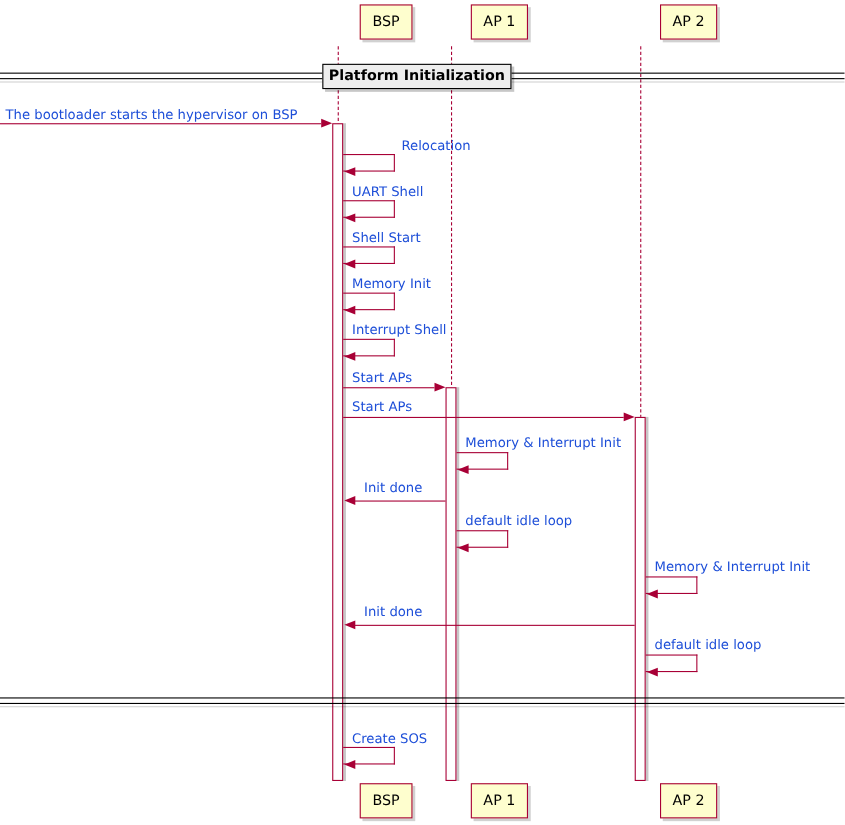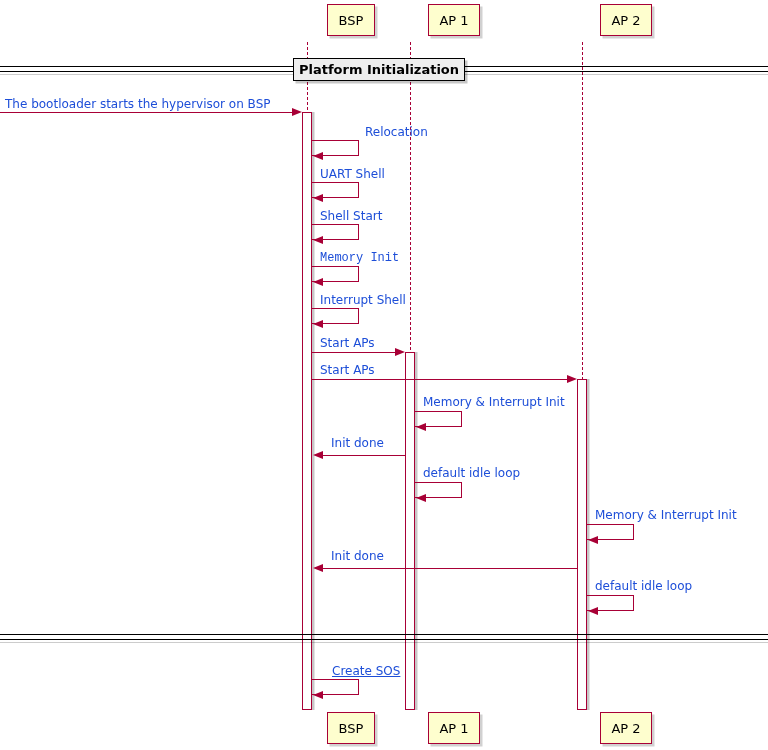--- a/index.html
+++ b/index.html
@@ -161,21 +161,21 @@
   </div>
   <div class="self-msg" style="left:312px; top:182px; width:47px; height:16px;"></div>
   <div class="arrow-left" style="left:313px; top:193.5px;"></div>
 
   <div class="msg-label" style="left:320px; top:210px;">
     <span>Shell Start</span>
   </div>
   <div class="self-msg" style="left:312px; top:224px; width:47px; height:16px;"></div>
   <div class="arrow-left" style="left:313px; top:235.5px;"></div>
 
-  <div class="msg-label" style="left:320px; top:252px;font-family:Liberation Mono, monospace;">
+  <div class="msg-label" style="left:320px; top:252px;">
     <span>Memory Init</span>
   </div>
   <div class="self-msg" style="left:312px; top:266px; width:47px; height:16px;"></div>
   <div class="arrow-left" style="left:313px; top:277.5px;"></div>
 
   <div class="msg-label" style="left:320px; top:294px;">
     <span>Interrupt Shell</span>
   </div>
   <div class="self-msg" style="left:312px; top:308px; width:47px; height:16px;"></div>
   <div class="arrow-left" style="left:313px; top:319.5px;"></div>
@@ -227,21 +227,21 @@
   </div>
   <div class="self-msg" style="left:587px; top:595px; width:47px; height:16px;"></div>
   <div class="arrow-left" style="left:588px; top:606.5px;"></div>
 
   <div class="divider-lines" style="top:634px;">
     <div class="dl top"></div>
     <div class="dl bot"></div>
     <div class="dl shadow"></div>
   </div>
 
-  <div class="msg-label" style="left:332px; top:665px;text-decoration:underline;">
+  <div class="msg-label" style="left:320px; top:665px;">
     <span>Create SOS</span>
   </div>
   <div class="self-msg" style="left:312px; top:679px; width:47px; height:16px;"></div>
   <div class="arrow-left" style="left:313px; top:690.5px;"></div>
 
   <div class="participant-box" style="left:283px; top:712px; width:48px; height:32px;">
     <span>BSP</span>
   </div>
   <div class="participant-box" style="left:384px; top:712px; width:52px; height:32px;">
     <span>AP 1</span>

